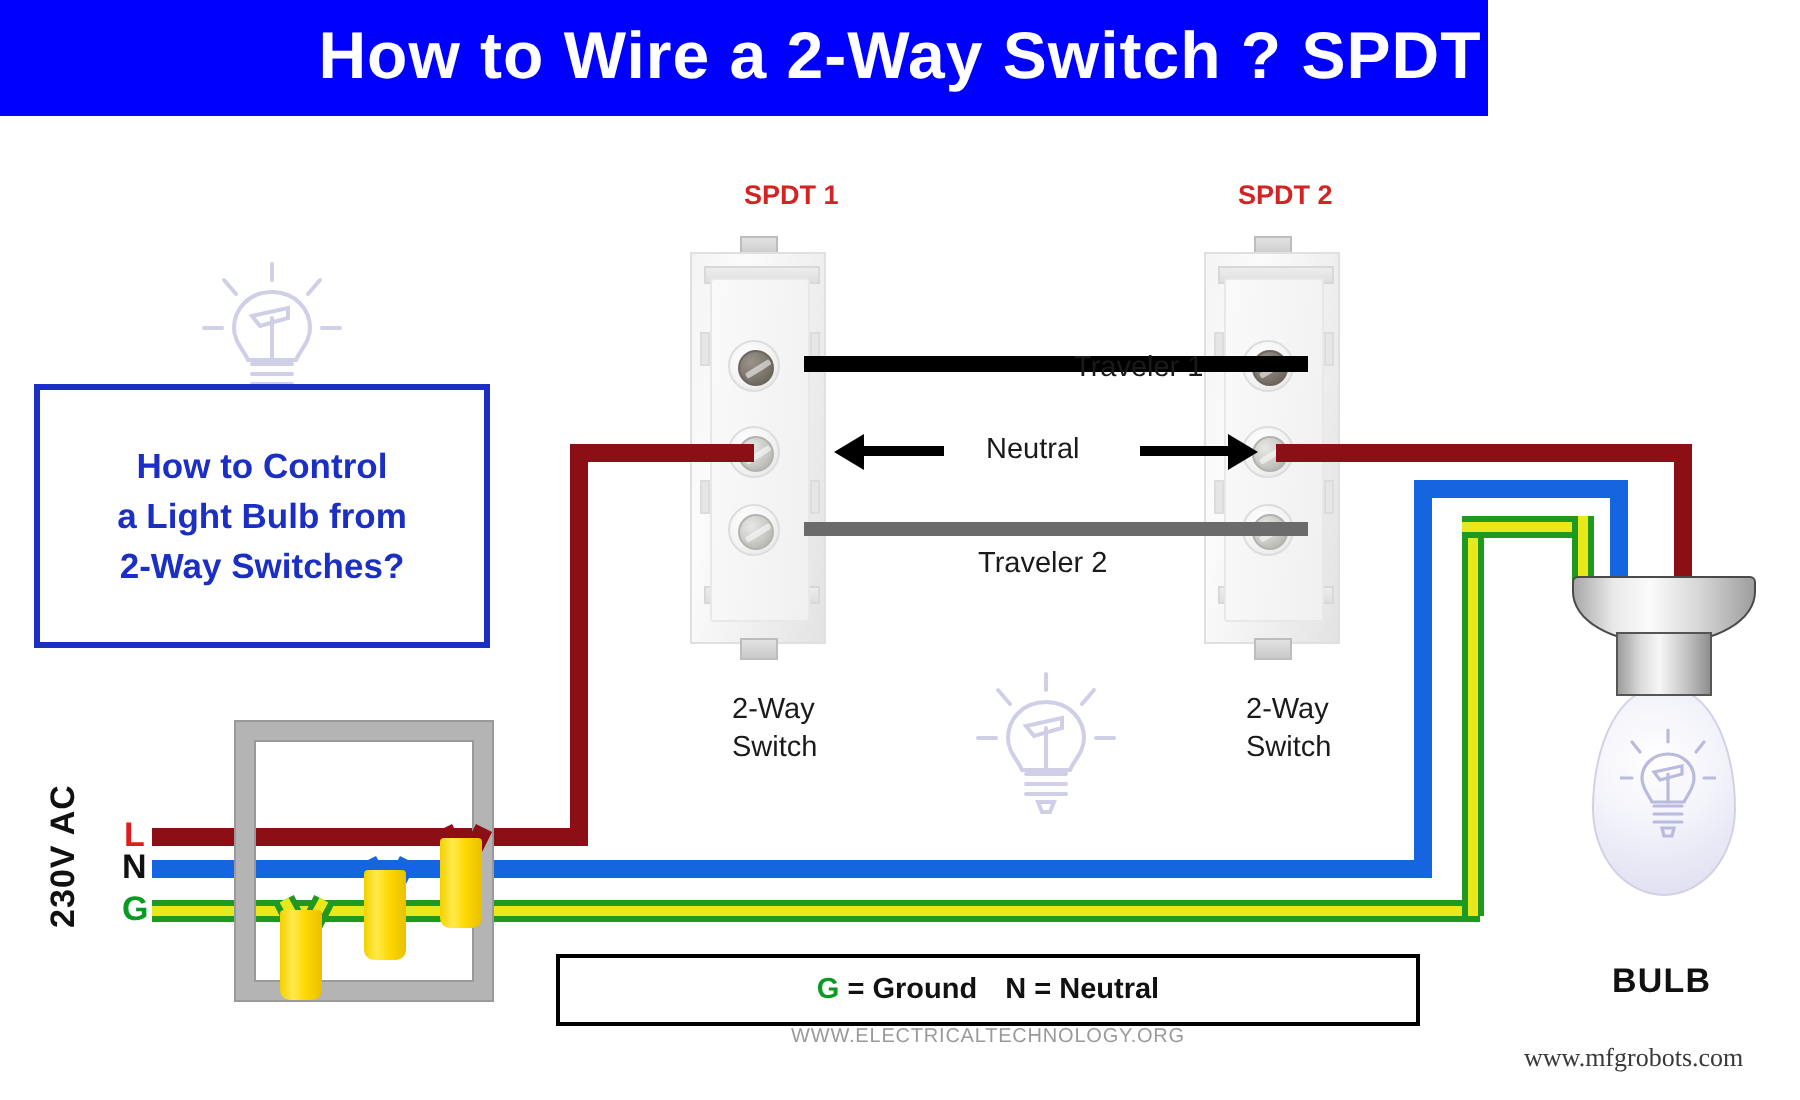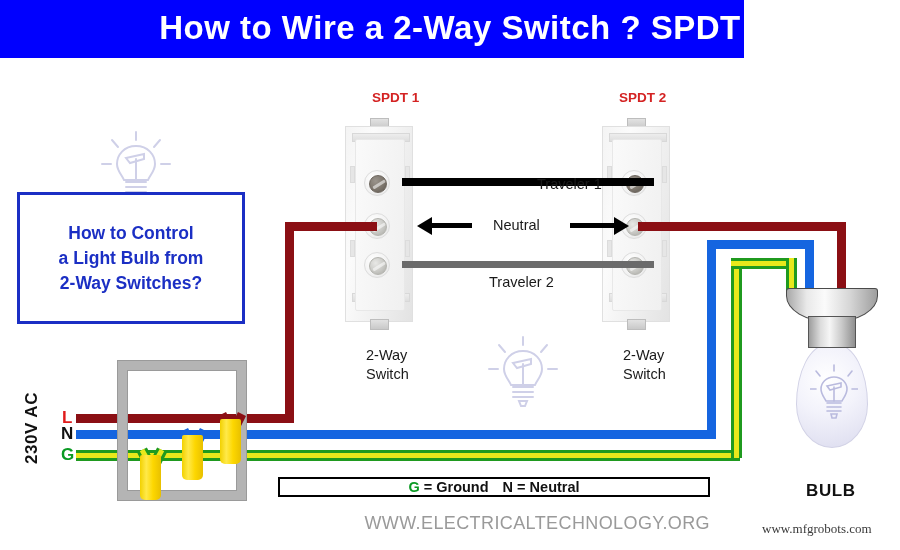--- a/index.html
+++ b/index.html
@@ -58,21 +58,21 @@
     font-weight: bold;
     line-height: 25px;
     text-align: center;
     white-space: nowrap;
   }
 
   
   #legend-box {
     position: absolute;
     left: 278px; top: 477px;
-    width: 432px; height: 20px;
+    width: 432px; height: 36px;
     border: 2px solid #000000;
     background: #ffffff;
     box-sizing: border-box;
     display: flex;
     align-items: center;
     justify-content: center;
     white-space: nowrap;
   }
   .legend-item {
     font-size: 14.5px;
@@ -83,23 +83,23 @@
   .legend-key { font-weight: bold; }
   .key-g { color: #0a9a23; }
   .key-l { color: #e01b1b; }
   .key-n { color: #111111; }
 
   
   #site-watermark {
     position: absolute;
     left: 278px; top: 513px;
     width: 432px;
-    text-align: right;
+    text-align: center;
     color: #9a9a9a;
-    font-size: 18px;
+    font-size: 10px;
     letter-spacing: 0.4px;
     white-space: nowrap;
   }
   #corner-watermark {
     position: absolute;
     left: 762px; top: 521px;
     color: #3a3a3a;
     font-family: "Liberation Serif", serif;
     font-size: 13px;
     white-space: nowrap;

